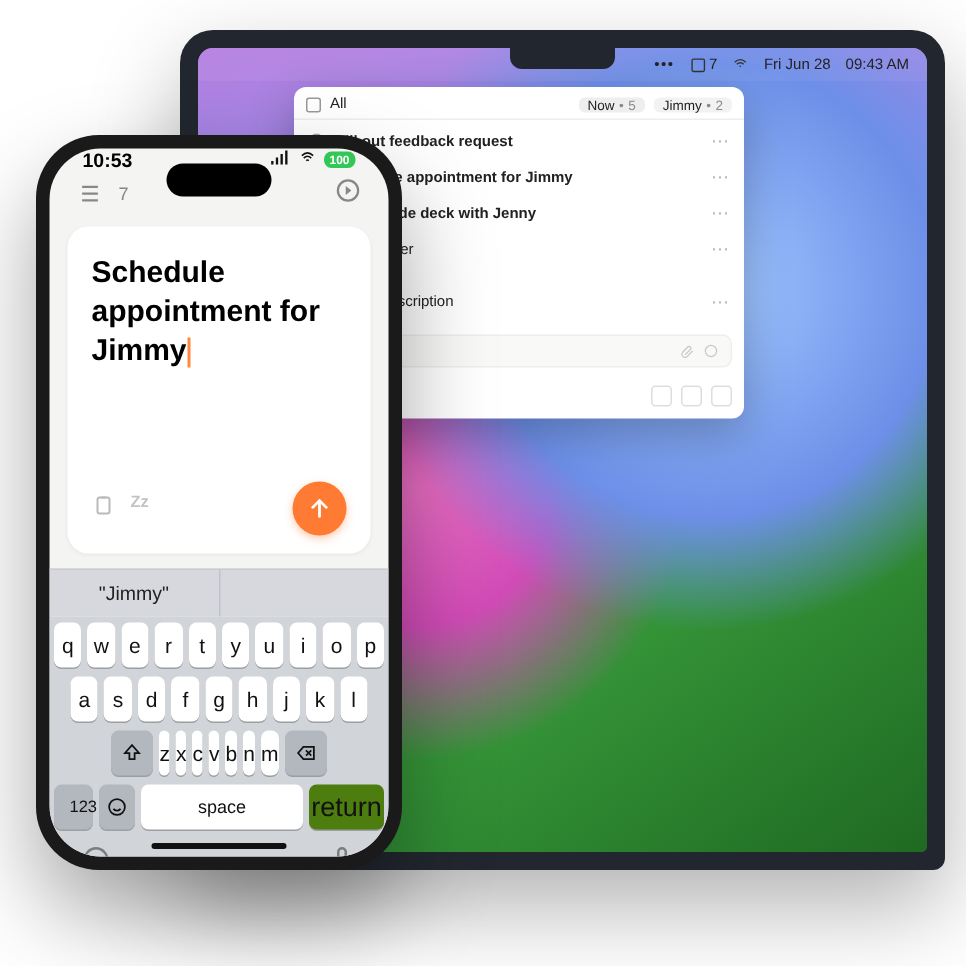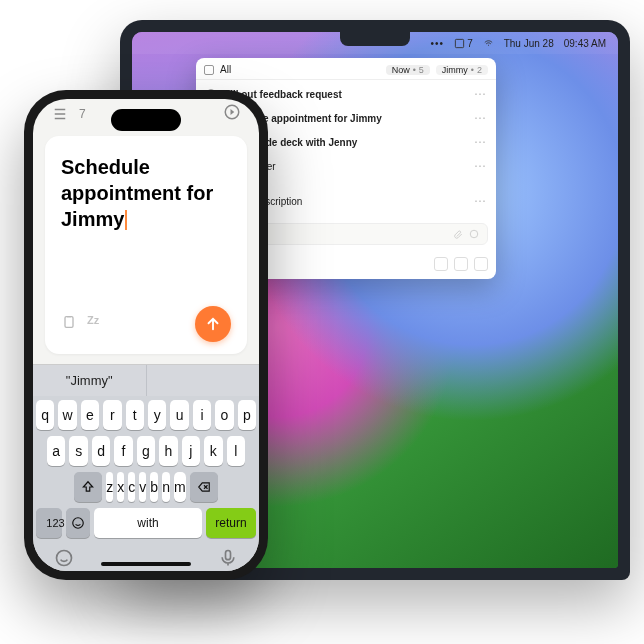--- a/index.html
+++ b/index.html
@@ -144,21 +144,21 @@
     display:flex; flex-direction:column; gap:6px;
   }
   .kb-row { display:flex; gap:4px; justify-content:center; }
   .key {
     background:#fff; border-radius:5px; height:30px; flex:1; max-width:20px;
     display:flex; align-items:center; justify-content:center;
     font-size:14px; box-shadow:0 1px 0 rgba(0,0,0,0.25); color:#111;
   }
   .key.mod { background:#b3b7be; max-width:28px; font-size:11px; }
   .key.space { max-width:108px; font-size:12px; }
-  .key.ret { max-width:50px; font-size:12px; background:#84cc16; }
+  .key.ret { max-width:50px; font-size:18px; background:#4d7c0f; }
   .key.num { max-width:26px; font-size:11px; background:#b3b7be;padding-left:13px; }
   .kb-bottom { display:flex; justify-content:space-between; padding:4px 18px 0; }
   .kb-bottom div { width:20px; height:20px; opacity:0.6; }
   .home-ind {
     position:absolute; bottom:5px; left:50%; transform:translateX(-50%);
     width:90px; height:4px; background:#111; border-radius:3px;
   }
 </style>
 </head>
 <body>
@@ -174,21 +174,21 @@
         <svg class="menubar-icon" viewBox="0 0 24 24" fill="none" stroke="#333" stroke-width="2">
             <rect x="3" y="3" width="18" height="18" rx="2"></rect>
           </svg>
         <span>7</span>
       </span>
       <span>
         <svg class="menubar-icon" viewBox="0 0 24 24" fill="none" stroke="#333" stroke-width="2">
             <path d="M4 12c5-5 11-5 16 0M7 15c3-3 7-3 10 0M11 18h2"></path>
           </svg>
       </span>
-      <span>Thu Jun 28</span>
+      <span>Fri Jun 28</span>
       <span>09:43 AM</span>
     </div>
 
     <div class="app-window">
       <div class="app-tabs">
         <span class="chk"></span>
         <span>All</span>
         <span style="flex:1"></span>
         <span class="pill active">
           <span>Now</span><span class="count">•</span><span class="count">5</span>
@@ -240,20 +240,36 @@
         <span class="fi"></span>
       </div>
     </div>
   </div>
 </div>
 
 <div class="phone">
   <div class="phone-screen">
     <div class="dynamic-island"></div>
 
+    <div class="status-bar">
+      <span>10:53</span>
+      <span class="status-right">
+        <span>
+          <svg width="14" height="10" viewBox="0 0 18 12">
+              <path fill="#111" d="M1 9h2v3H1zM5 6h2v6H5zM9 3h2v9H9zM13 0h2v12h-2z"></path>
+            </svg>
+        </span>
+        <span>
+          <svg width="14" height="10" viewBox="0 0 24 24" fill="none" stroke="#111" stroke-width="2.5">
+              <path d="M3 9c6-6 12-6 18 0M6 13c4-4 8-4 12 0M10 17c1-1 3-1 4 0"></path>
+            </svg>
+        </span>
+        <span class="battery-badge">100</span>
+      </span>
+    </div>
 
     <div class="phone-nav">
       <span style="display:flex;align-items:center;gap:4px;">
         <svg class="nav-icon" viewBox="0 0 24 24" fill="none" stroke="#888" stroke-width="2">
             <path d="M5 6h14M5 12h14M5 18h14"></path>
           </svg>
         <span class="count">7</span>
       </span>
       <span>
         <svg class="nav-icon" viewBox="0 0 24 24" fill="none" stroke="#888" stroke-width="2">
@@ -337,21 +353,21 @@
         </div>
       </div>
       <div class="kb-row">
         <div class="key num">123</div>
         <div class="key mod" style="max-width:24px;">
           <svg width="14" height="14" viewBox="0 0 24 24" fill="none" stroke="#111" stroke-width="2">
               <circle cx="12" cy="12" r="9"></circle>
               <path d="M8 14s1 2 4 2 4-2 4-2M9 9h.01M15 9h.01"></path>
             </svg>
         </div>
-        <div class="key space">with</div>
+        <div class="key space">space</div>
         <div class="key ret">return</div>
       </div>
       <div class="kb-bottom">
         <div>
           <svg viewBox="0 0 24 24" fill="none" stroke="#444" stroke-width="2">
               <circle cx="12" cy="12" r="9"></circle>
               <path d="M8 14s1 2 4 2 4-2 4-2M9 9h.01M15 9h.01"></path>
             </svg>
         </div>
         <div>

